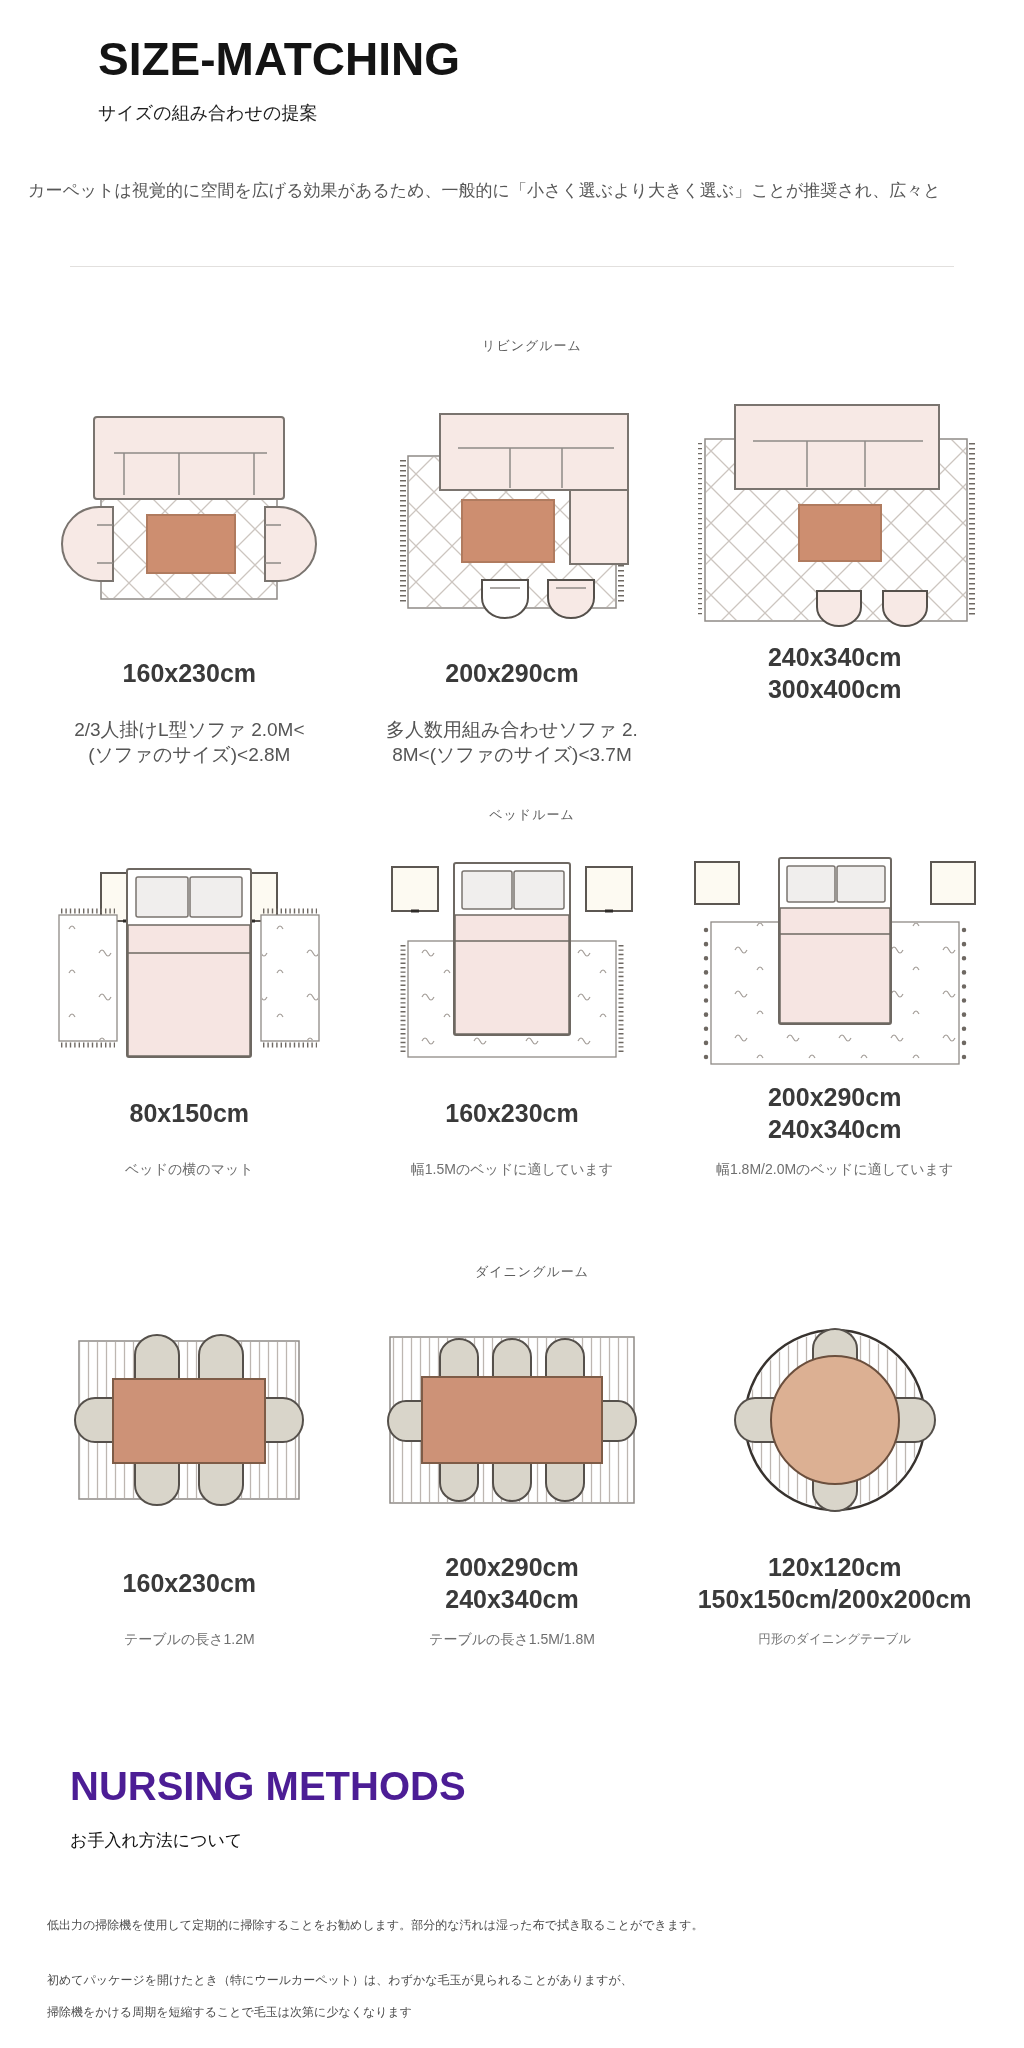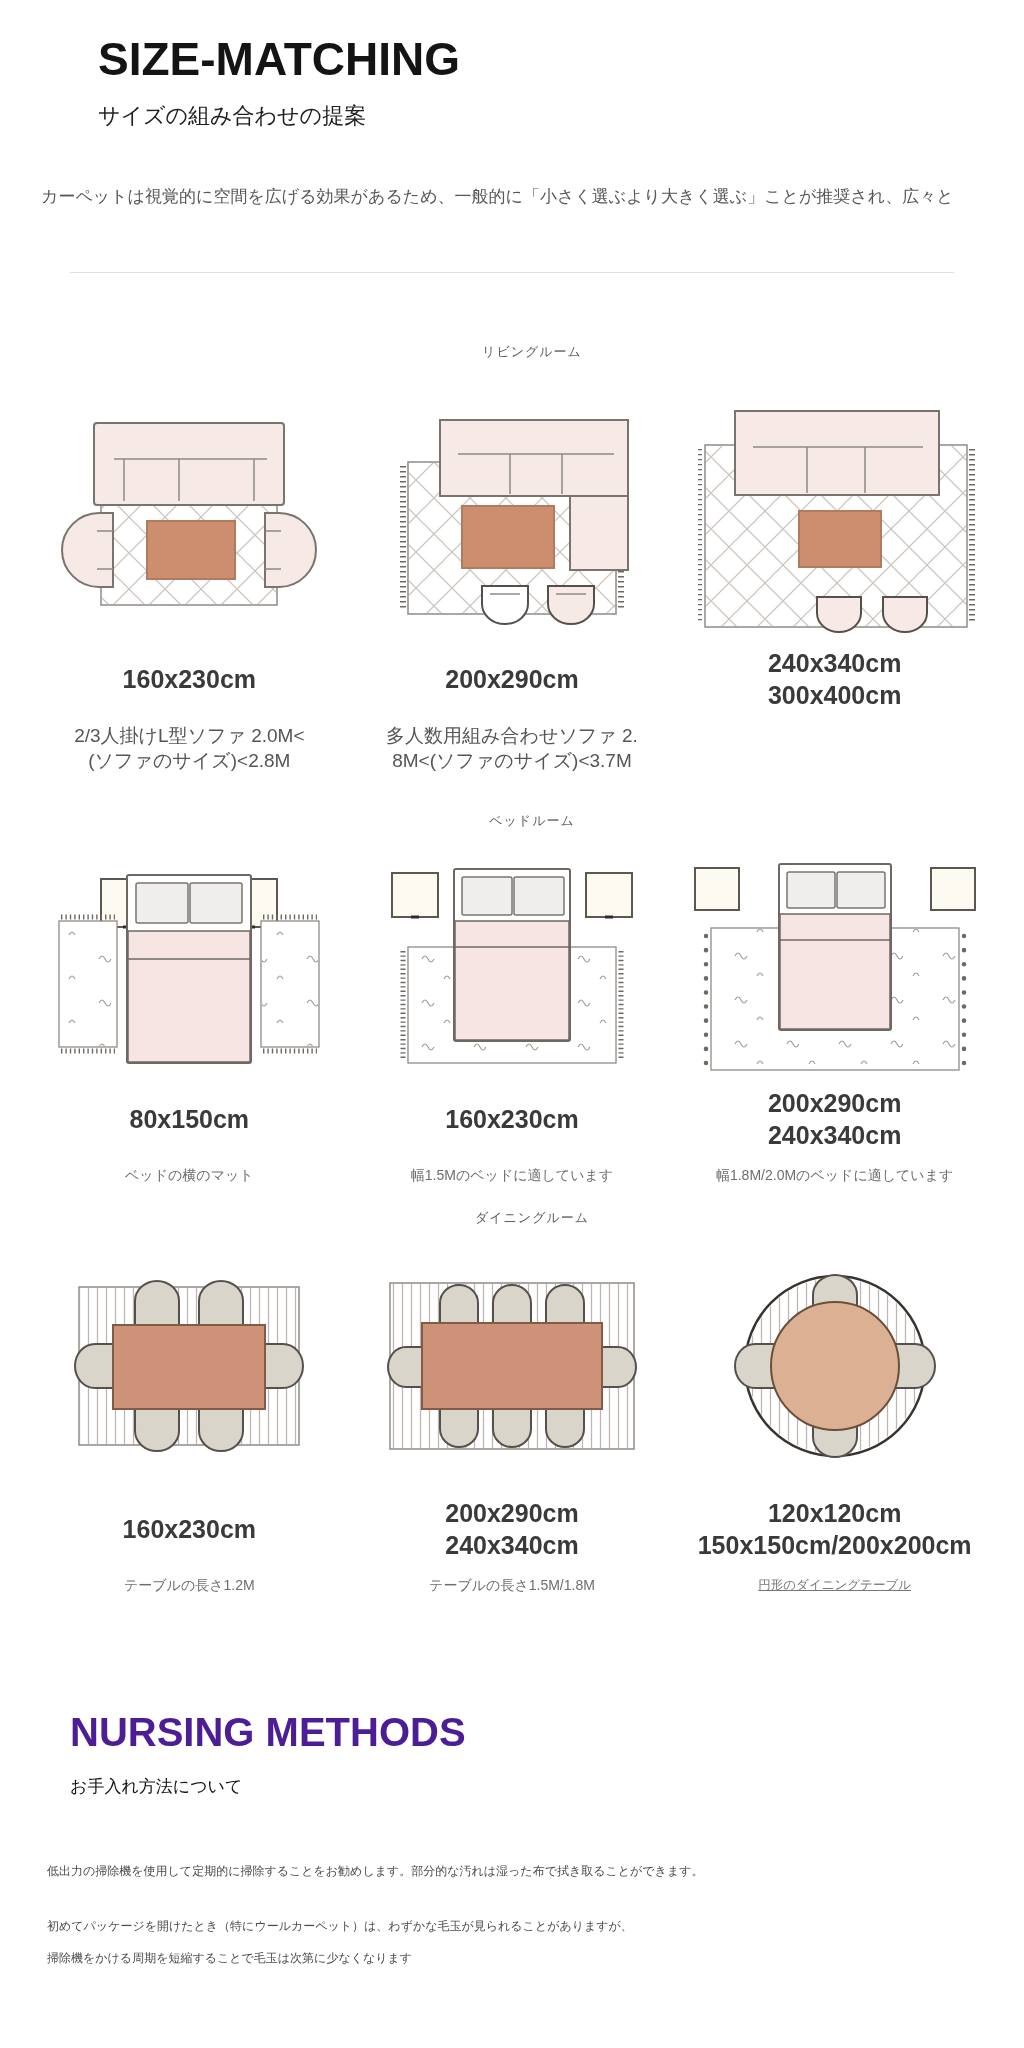--- a/index.html
+++ b/index.html
@@ -5,50 +5,50 @@
   * { margin:0; padding:0; box-sizing:border-box; }
   html,body { background:#fff; }
   body{
     width:1024px; height:2048px; overflow:hidden; position:relative;
     font-family:"Liberation Sans","DejaVu Sans",sans-serif; color:#333;
   }
   .header{ padding:34px 0 0 98px; }
   .big-title{
     font-size:46px; font-weight:900; letter-spacing:0; color:#141414; line-height:1.1;
   }
-  .sub-title{ margin-top:16px; font-size:22px; color:#1f1f1f; }
+  .sub-title{ margin-top:16px; font-size:18px; color:#1f1f1f; }
   .intro{
-    margin-top:54px; padding-left:41px; width:1024px;
+    margin-top:54px; padding-left:28px; width:1024px;
     font-size:17px; color:#575757; white-space:nowrap; overflow:hidden;
   }
   .divider{ margin:64px 70px 0 70px; border-top:1px solid #e2e0de; }
   .room-label{
     text-align:center; font-size:13px; color:#5d5d5d; letter-spacing:1px;padding-left:40px;
   }
   .lbl-living{ margin-top:70px; }
   .lbl-bed{ margin-top:38px; }
-  .lbl-dining{ margin-top:24px;text-align:center; }
+  .lbl-dining{ margin-top:84px;text-align:center; }
   .row{ display:grid; grid-template-columns:repeat(3,1fr); padding:0 28px; }
   .cell{ display:flex; align-items:center; justify-content:center; }
   .row-ill-1{ margin-top:42px; height:228px; }
   .row-ill-2{ margin-top:26px; height:215px; }
   .row-ill-3{ margin-top:24px; height:230px; }
   .row-size{ margin-top:16px; }
   .size-cell{
     min-height:64px; display:flex; flex-direction:column; justify-content:center;
     text-align:center; font-size:25px; font-weight:700; color:#3a3a3a; line-height:1.28;
   }
   .row-desc-lg{ margin-top:12px; }
   .desc-lg{
     font-size:19px; color:#555; text-align:center; line-height:1.35;
     max-width:256px; margin:0 auto; word-break:break-all;
   }
   .row-desc-sm{ margin-top:16px; }
   .desc-sm{ font-size:14px; color:#6e6e6e; text-align:center; }
-  .desc-xs{ font-size:12.5px; color:#777; text-align:center;text-decoration:underline; }
+  .desc-xs{ font-size:12.5px; color:#777; text-align:center; }
   .nursing{ padding:0 0 0 70px; }
   .nursing-title{ margin-top:116px; font-size:40px; font-weight:900; color:#4c1d95; line-height:1.05; }
   .nursing-sub{ margin-top:22px; font-size:17px; color:#111; }
   .care-p{ font-size:12px; color:#4b4b4b; padding-left:47px; line-height:1.3; }
   .care-p1{ margin-top:66px; }
   .care-p2{ margin-top:40px; }
   .care-p3{ margin-top:16px; }
   svg{ display:block; }
 </style>
 </head>

